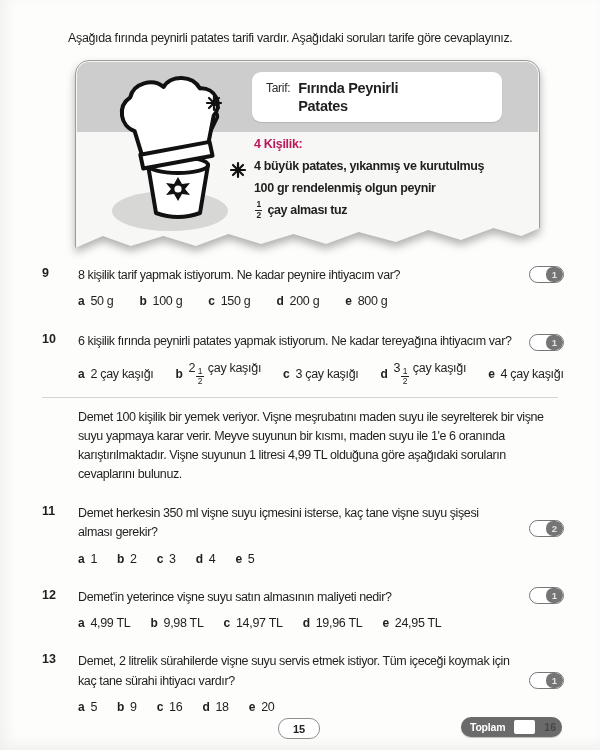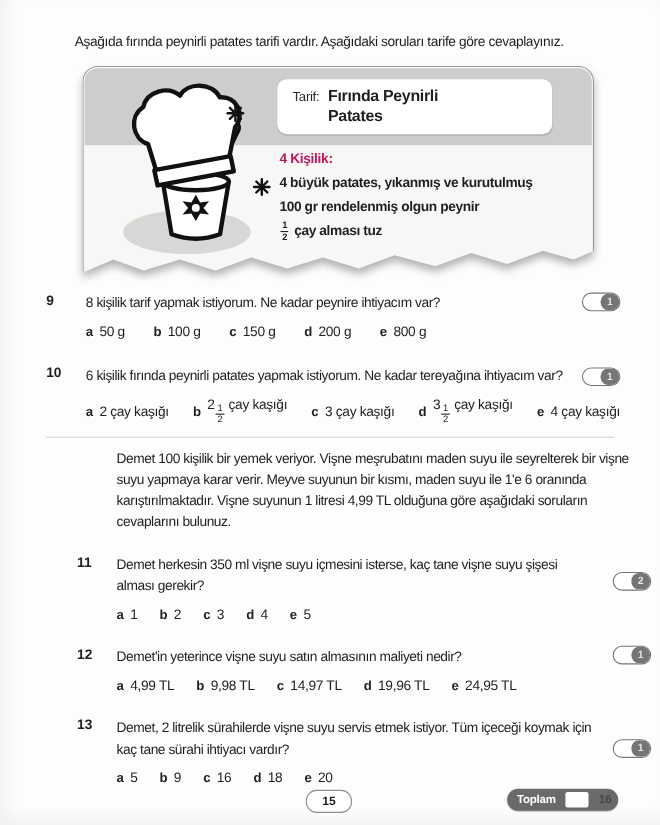--- a/index.html
+++ b/index.html
@@ -43,21 +43,21 @@
   .opt b{font-size:12px;}
   
   .pts{position:absolute;right:-6px;width:33px;height:15px;background:#fff;
     border:1.7px solid #767676;border-radius:9px;display:flex;overflow:hidden;}
   .pts-right{margin-left:auto;width:17px;background:#757575;color:#e3e3e3;
     font-size:9.5px;font-weight:bold;display:flex;align-items:center;
     justify-content:center;border-radius:7px 7px 7px 7px;}
   
   #group-0{top:266px;}
   #group-0 .q-block + .q-block{margin-top:24px;}
-  #group-1{top:408px;margin-left:28px;}
+  #group-1{top:408px;}
   .paragraph{margin:0 0 20px 36px;font-size:12.5px;letter-spacing:-0.4px;
     line-height:1.52;max-width:468px;}
   #group-1 .q-block + .q-block{margin-top:22px;}
   .divider{position:absolute;left:42px;top:397px;width:516px;height:0;
     border-top:1px solid #d4d4d4;}
   
   .page-num{position:absolute;left:278px;top:718px;width:40px;height:19px;
     border:1.5px solid #8f8f8f;border-radius:10px;background:#fff;
     display:flex;align-items:center;justify-content:center;
     font-size:11px;font-weight:bold;color:#222;}

